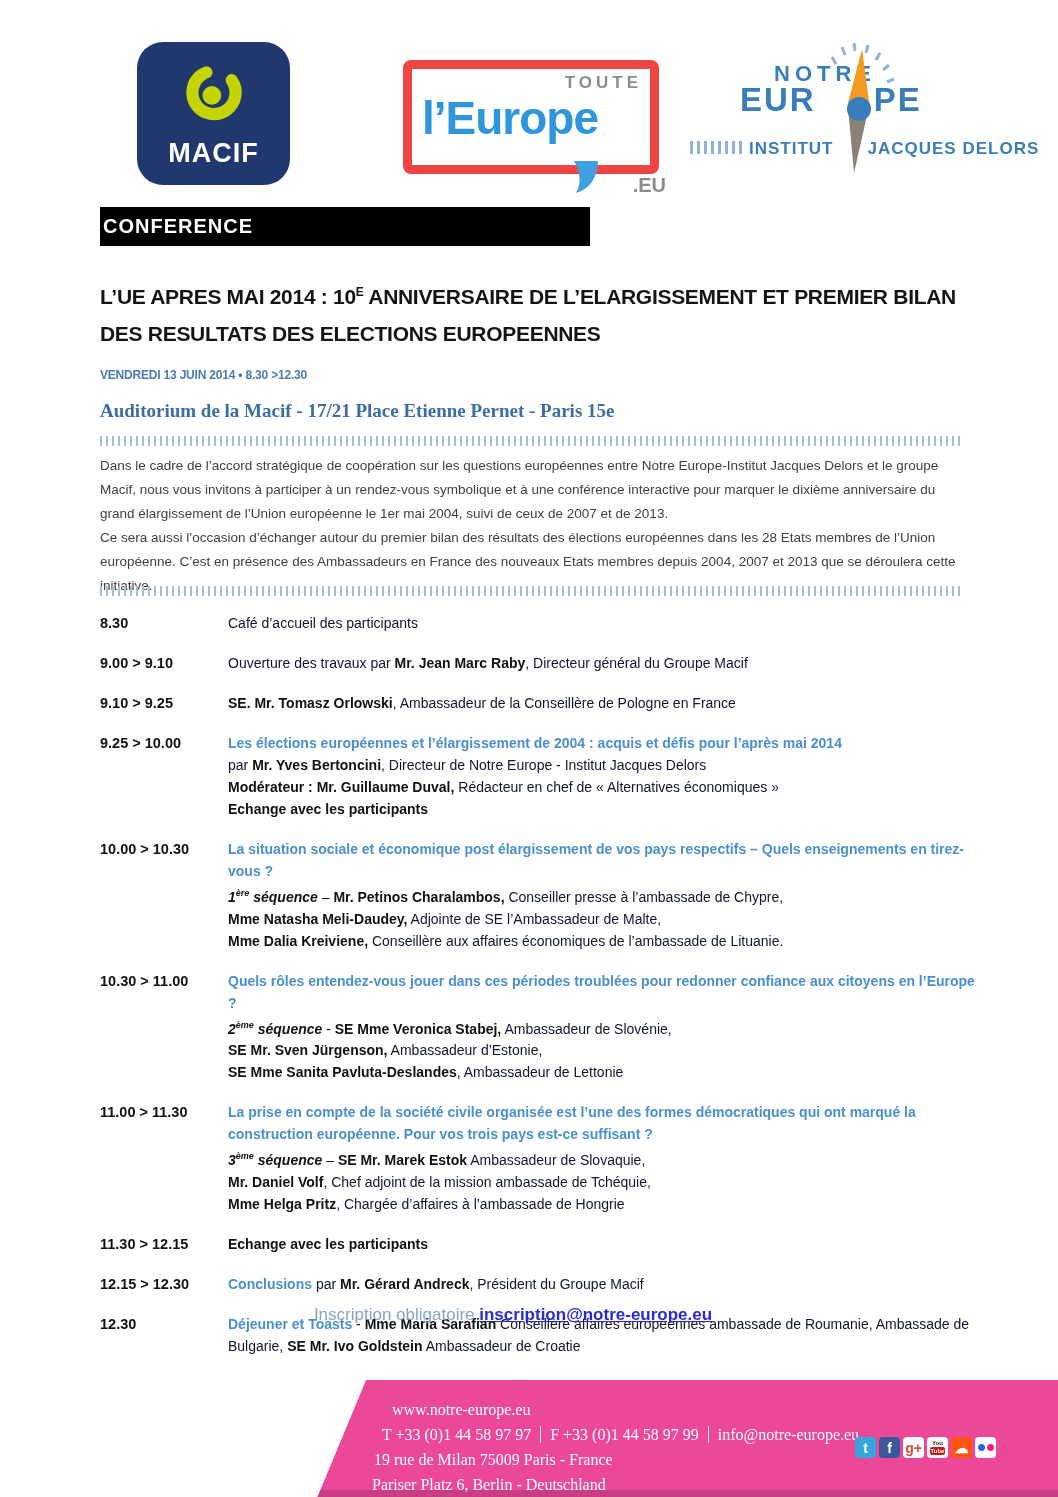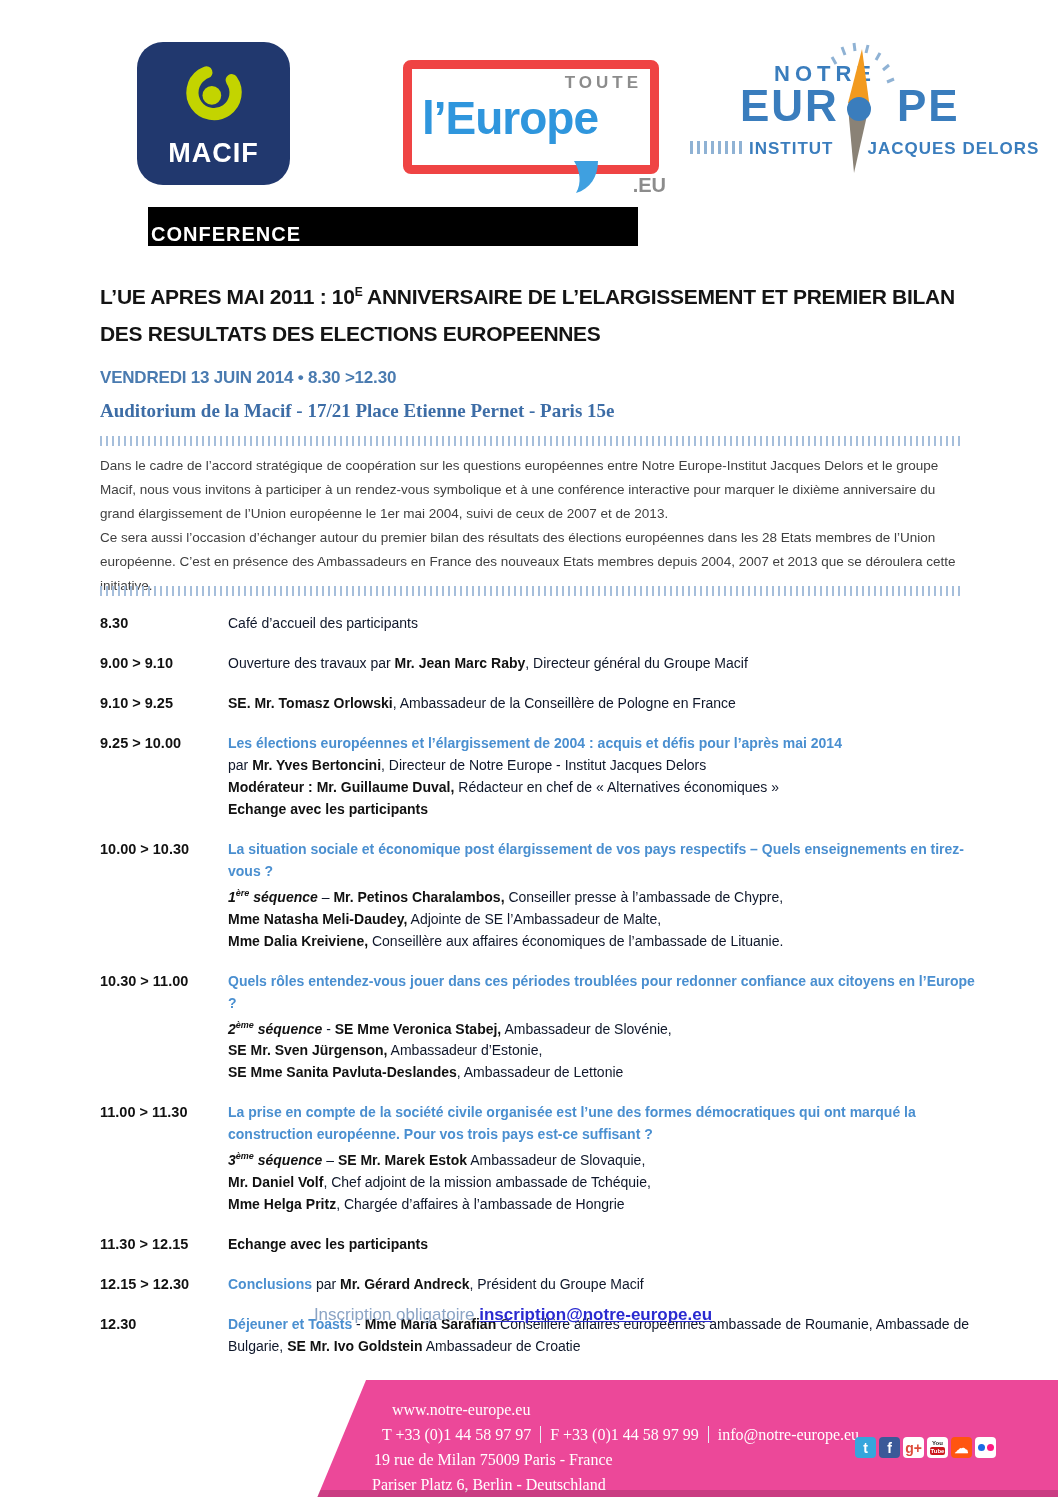--- a/index.html
+++ b/index.html
@@ -15,35 +15,35 @@
   .macif-word{color:#fff;font-weight:bold;font-size:27px;letter-spacing:1px;margin-top:4px;}
 
   .toute-box{left:403px;top:60px;width:238px;height:96px;border:9px solid #ef4444;border-radius:8px;}
   .toute-top{position:absolute;right:8px;top:4px;color:#8c8c8c;font-weight:bold;font-size:17px;letter-spacing:4px;}
   .toute-main{position:absolute;left:10px;top:22px;color:#2f96dd;font-weight:bold;font-size:46px;letter-spacing:-1px;}
   .toute-tail{position:absolute;right:44px;bottom:-30px;width:34px;height:34px;}
   .toute-eu{position:absolute;right:-16px;bottom:-32px;color:#8c8c8c;font-weight:bold;font-size:20px;}
 
   .notre-box{left:690px;top:35px;width:345px;height:140px;color:#3a7dbd;}
   .notre-word{position:absolute;left:84px;top:26px;font-weight:bold;font-size:22px;letter-spacing:5px;}
-  .eurpe-row{position:absolute;left:50px;top:46px;font-weight:bold;font-size:44px;letter-spacing:2px;}
+  .eurpe-row{position:absolute;left:50px;top:46px;font-weight:bold;font-size:33px;letter-spacing:2px;}
   .eurpe-gap{display:inline-block;width:58px;}
   .compass{position:absolute;left:128px;top:0px;width:78px;height:142px;}
   .notre-bottom{position:absolute;left:0px;top:104px;font-weight:bold;font-size:17px;letter-spacing:1px;white-space:nowrap;}
   .notre-ticks{display:inline-block;width:52px;height:13px;margin-right:7px;
     background:repeating-linear-gradient(90deg,#8fb2d4 0 3px,transparent 3px 7px);}
   .notre-gap2{display:inline-block;width:34px;}
 
   
   .banner{left:100px;top:207px;width:490px;height:39px;background:#000;color:#fff;
-    display:flex;align-items:flex-end;font-size:20px;font-weight:bold;letter-spacing:1px;padding-left:3px;box-sizing:border-box;margin-left:48px;}
+    display:flex;align-items:center;font-size:20px;font-weight:bold;letter-spacing:1px;padding-left:3px;box-sizing:border-box;}
   .page-title{left:100px;top:274px;width:872px;color:#141414;font-weight:bold;font-size:21px;
     line-height:37px;letter-spacing:-0.3px;}
   .page-title sup{font-size:12px;}
-  .date-line{left:100px;top:368px;color:#4a7bb0;font-weight:bold;font-size:17px;letter-spacing:-0.2px;}
+  .date-line{left:100px;top:368px;color:#4a7bb0;font-weight:bold;font-size:12px;letter-spacing:-0.2px;}
   .venue-line{left:100px;top:400px;color:#3d6da6;font-weight:bold;font-size:19px;
     font-family:"Liberation Serif",serif;}
   .tick-divider{left:100px;width:860px;height:10px;
     background:repeating-linear-gradient(90deg,#a5bedb 0 2px,transparent 2px 6px);}
   .div1{top:436px;} .div2{top:586px;}
 
   
   .intro{left:100px;top:454px;width:872px;color:#3f3f3f;font-size:13.5px;line-height:24px;}
   .intro p{margin:0;}
 
@@ -126,21 +126,21 @@
   </span>
   <span class="notre-bottom">
     <span class="notre-ticks"></span><span>INSTITUT</span><span class="notre-gap2"></span><span>JACQUES DELORS</span>
   </span>
 </div>
 
 <div class="abs banner">
   <span>CONFERENCE</span>
 </div>
 
-<div class="abs page-title"><span>L’UE APRES MAI 2011 : 10</span><sup>E</sup><span> ANNIVERSAIRE DE L’ELARGISSEMENT ET PREMIER BILAN DES RESULTATS DES ELECTIONS EUROPEENNES</span></div>
+<div class="abs page-title"><span>L’UE APRES MAI 2014 : 10</span><sup>E</sup><span> ANNIVERSAIRE DE L’ELARGISSEMENT ET PREMIER BILAN DES RESULTATS DES ELECTIONS EUROPEENNES</span></div>
 
 <div class="abs date-line">VENDREDI 13 JUIN 2014 • 8.30 &gt;12.30</div>
 <div class="abs venue-line">Auditorium de la Macif - 17/21 Place Etienne Pernet - Paris 15e</div>
 
 <div class="abs tick-divider div1"></div>
 
 <div class="abs intro">
   <p>Dans le cadre de l’accord stratégique de coopération sur les questions européennes entre Notre Europe-Institut Jacques Delors et le groupe Macif, nous vous invitons à participer à un rendez-vous symbolique et à une conférence interactive pour marquer le dixième anniversaire du grand élargissement de l’Union européenne le 1er mai 2004, suivi de ceux de 2007 et de 2013.</p>
   <p>Ce sera aussi l’occasion d’échanger autour du premier bilan des résultats des élections européennes dans les 28 Etats membres de l’Union européenne. C’est en présence des Ambassadeurs en France des nouveaux Etats membres depuis 2004, 2007 et 2013 que se déroulera cette initiative.</p>
 </div>

